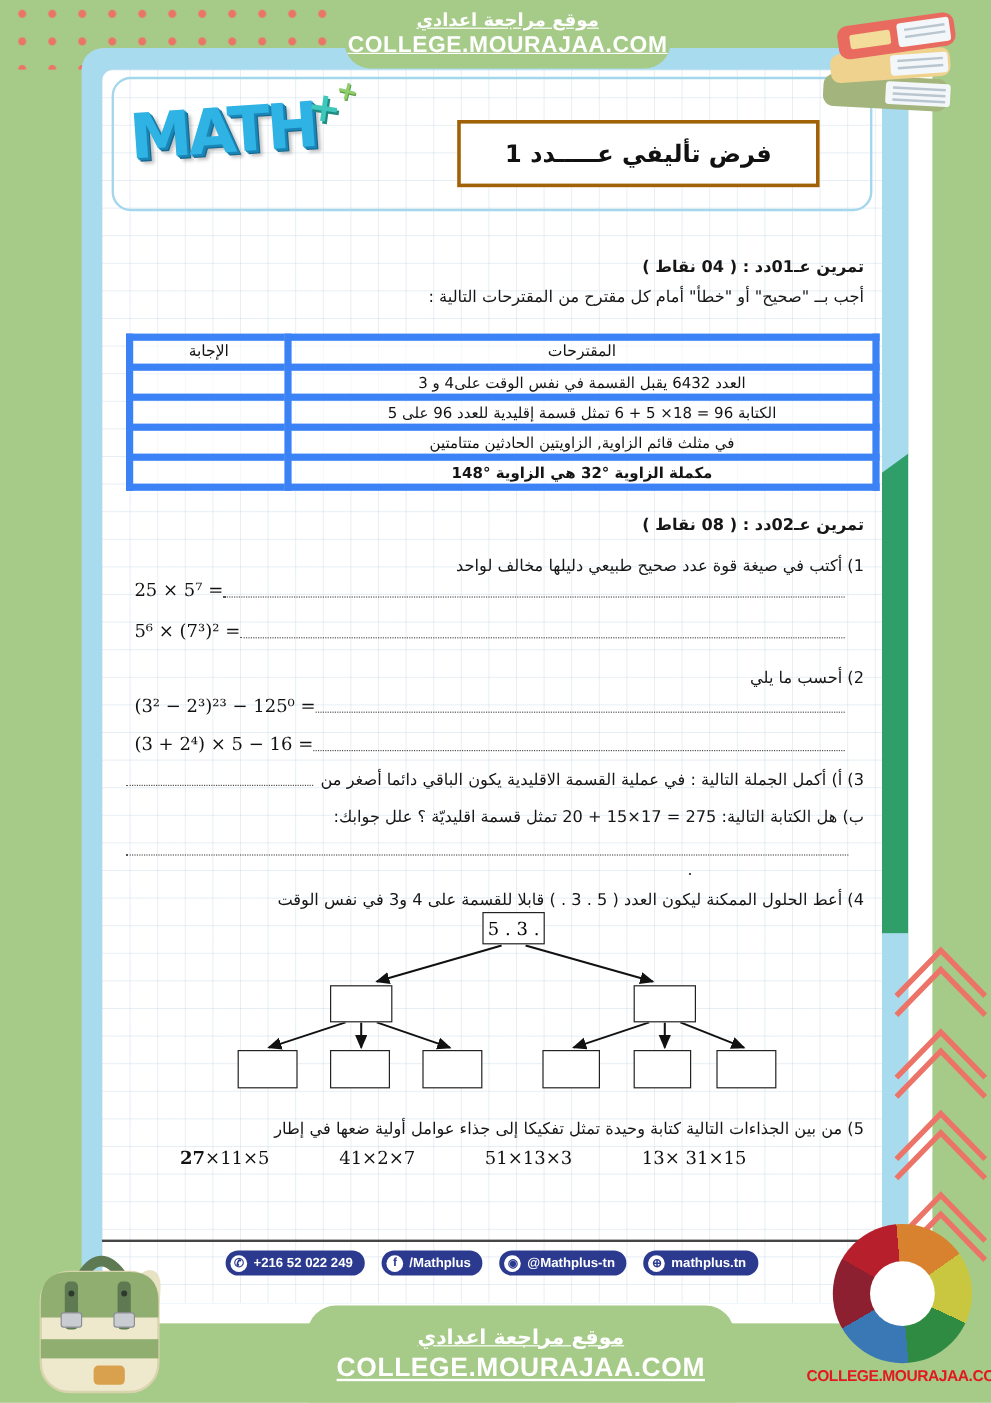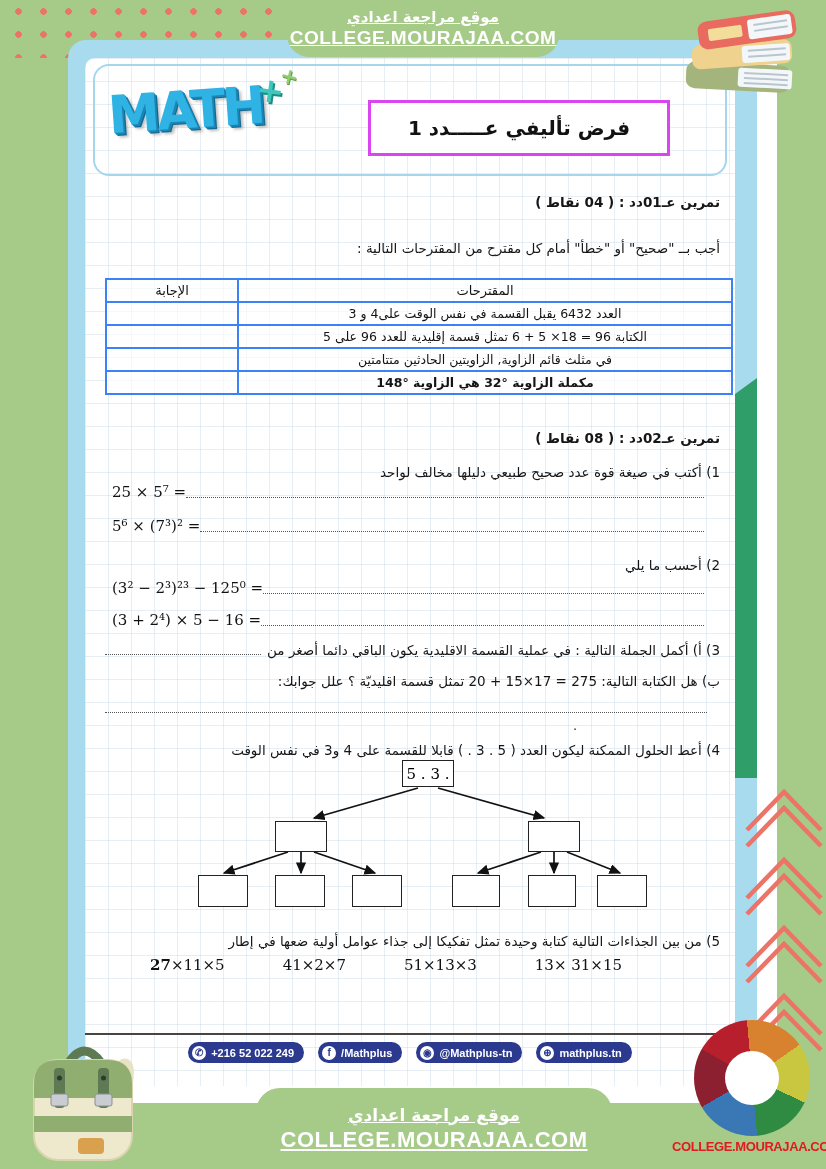--- a/index.html
+++ b/index.html
@@ -24,21 +24,21 @@
 
   .header-card { position:absolute; left:93px; top:64px; width:634px; height:112px; border:2px solid #a5d7ec; border-radius:16px; }
   .math-logo { position:absolute; left:108px; top:80px; width:200px; height:90px; }
   .logo-word { font-family:"DejaVu Sans", sans-serif; font-weight:900; font-size:52px; letter-spacing:-3px;
                color:#2fb2e4; transform:rotate(-4deg); display:inline-block;
                text-shadow:1px 1px 0 #1a86b6, 2px 2px 0 #1a86b6, 3px 3px 0 #14678f, 5px 5px 3px rgba(0,0,0,.25); }
   .logo-plus1 { position:absolute; left:148px; top:-10px; font-weight:900; font-size:34px; color:#3fc7bb;
                 text-shadow:2px 2px 0 #1d8d84; transform:rotate(8deg); }
   .logo-plus2 { position:absolute; left:172px; top:-16px; font-weight:900; font-size:22px; color:#8fce6e;
                 text-shadow:1px 1px 0 #5d9a43; transform:rotate(14deg); }
-  .title-box { position:absolute; left:368px; top:100px; width:302px; height:56px; border:3px solid #d946ef; background:#fff;
+  .title-box { position:absolute; left:381px; top:100px; width:302px; height:56px; border:3px solid #a16207; background:#fff;
                display:flex; align-items:center; justify-content:center; direction:rtl;
                font-weight:bold; font-size:20px; color:#111; }
 
   
   .top-tab { position:absolute; left:287px; top:0; width:272px; height:57px; background:#a6ca87; border-radius:0 0 22px 22px;
              display:flex; flex-direction:column; align-items:center; justify-content:center; gap:1px; }
   .site-ar { color:#fff; font-weight:bold; text-decoration:underline; font-size:15px; }
   .site-domain { color:#fff; font-weight:bold; text-decoration:underline; font-size:19px; letter-spacing:.5px;
                  font-family:"Liberation Sans", sans-serif; }
   .footer-white { position:absolute; left:85px; top:1086px; width:705px; height:17px; background:#fff; }
@@ -53,21 +53,21 @@
   .bold { font-weight:bold; }
   .math { position:absolute; left:112px; width:592px; direction:ltr; display:flex; align-items:flex-end; gap:0;
           font-family:"DejaVu Serif", serif; font-size:15px; color:#111; }
   .dotline { flex:1 1 auto; border-bottom:1.6px dotted #555; margin-bottom:3px; }
   .dotfull { position:absolute; left:105px; top:712px; width:602px; border-bottom:1.6px dotted #555; height:1px; }
   .straydot { position:absolute; left:573px; top:718px; font-size:13px; color:#222; }
 
   
   .props-table { position:absolute; left:105px; top:278px; width:628px; border-collapse:collapse; direction:rtl;
                  font-size:12.5px; color:#141414; }
-  .props-table th, .props-table td { border:2px solid #3b82f6; padding:2px 7px; height:23px; background:rgba(255,255,255,.6); }
+  .props-table th, .props-table td { border:6px solid #3b82f6; padding:2px 7px; height:23px; background:rgba(255,255,255,.6); }
   .props-table th { font-weight:normal; text-align:center; font-size:13px; }
   .col-answer { width:132px; }
   .props-table td.prop { text-align:center; }
 
   
   .tbox { position:absolute; border:1.6px solid #222; background:#fff; }
   .tree-root { display:flex; align-items:center; justify-content:center; direction:ltr;
                font-family:"DejaVu Serif", serif; font-size:15px; }
   .tree-svg { position:absolute; left:150px; top:752px; width:560px; height:160px; }
 
@@ -108,21 +108,21 @@
   <div class="header-card"></div>
   <div class="math-logo">
     <span class="logo-word">MATH</span>
     <span class="logo-plus1">+</span>
     <span class="logo-plus2">+</span>
   </div>
   <div class="title-box">
     <span>فرض تأليفي عـــــدد 1</span>
   </div>
 
-  <div class="ar bold" style="top:194px;">تمرين عـ01دد : ( 04 نقاط )</div>
+  <div class="ar bold" style="top:215px;">تمرين عـ01دد : ( 04 نقاط )</div>
   <div class="ar" style="top:240px;">أجب بــ "صحيح" أو "خطأ" أمام كل مقترح من المقترحات التالية :</div>
 
   <table class="props-table">
     <tbody>
         <tr>
       <th>المقترحات</th>
       <th class="col-answer">الإجابة</th>
     </tr>
     <tr>
       <td class="prop">العدد 6432 يقبل القسمة في نفس الوقت على4 و 3</td>

